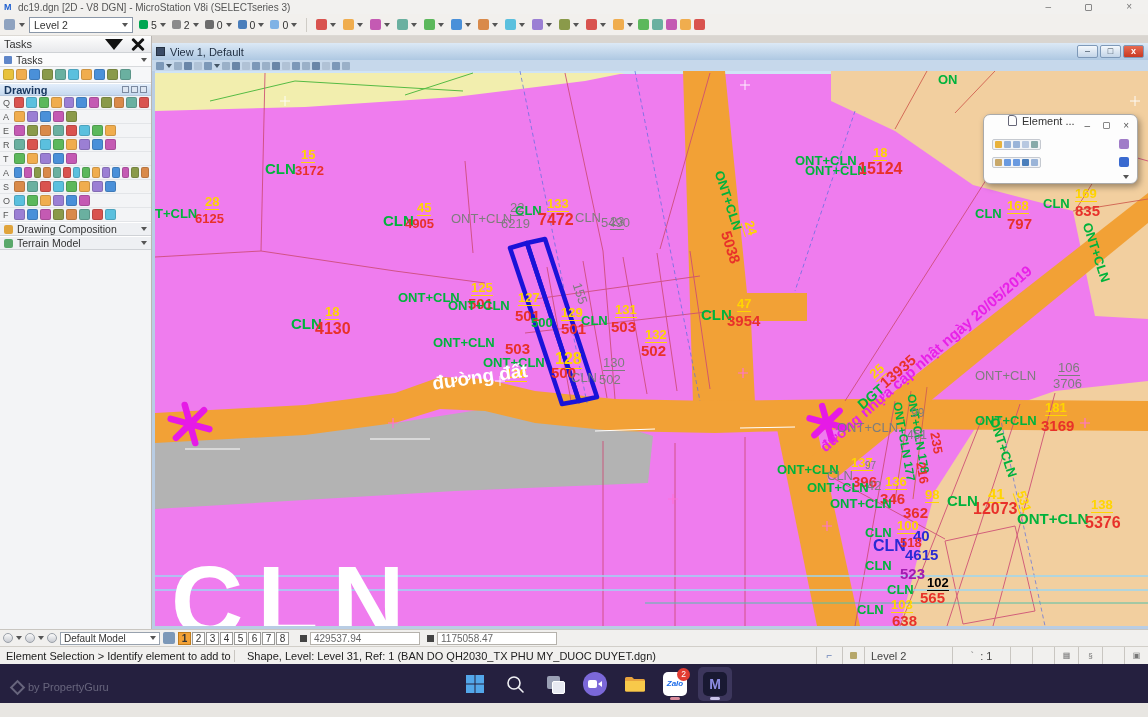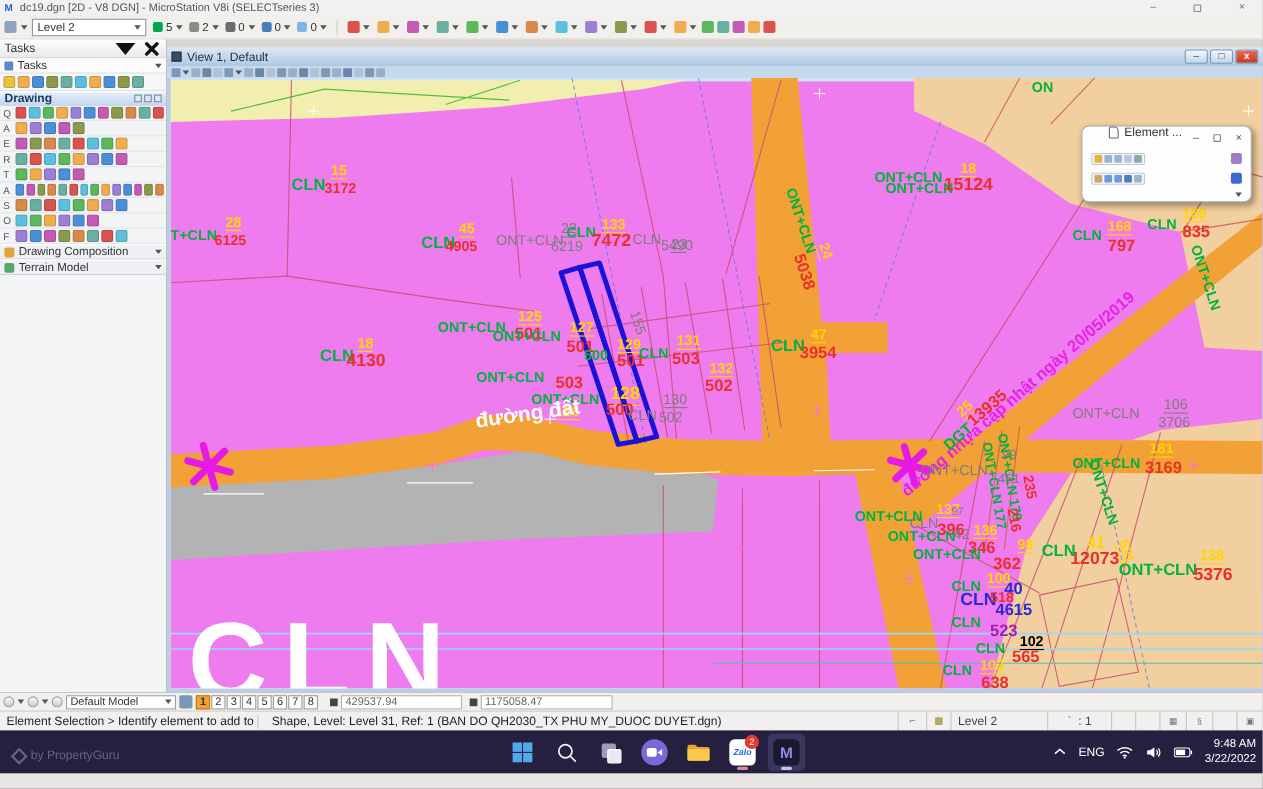--- a/index.html
+++ b/index.html
@@ -768,42 +768,19 @@
             <span>Zalo</span>
           </span>
         <span class="badge">2</span>
         <span class="tb-under" style="background:#d88a9a"></span>
       </div>
       <div class="tb-slot active">
         <span class="ms-tile">M</span>
         <span class="tb-under" style="background:#c8c2e8"></span>
       </div>
     </div>
-    <div class="tray">
-      <svg width="11" height="7" viewBox="0 0 10 6">
-          <path d="M1 4.5 5 1l4 3.5" stroke="#fff" fill="none" stroke-width="1.3"></path>
-        </svg>
-      <span>ENG</span>
-      <svg width="15" height="12" viewBox="0 0 16 12">
-        <path d="M1 4a11 11 0 0 1 14 0 M3.5 6.8a7 7 0 0 1 9 0 M6 9.4a3.4 3.4 0 0 1 4 0" stroke="#fff" fill="none" stroke-width="1.4"></path>
-        <circle cx="8" cy="11" r="1.1" fill="#fff"></circle>
-      </svg>
-      <svg width="15" height="12" viewBox="0 0 16 12">
-        <path d="M2 4h3l4-3v10l-4-3H2z" fill="#fff"></path>
-        <path d="M11 3.5a4 4 0 0 1 0 5 M12.8 2a6.5 6.5 0 0 1 0 8" stroke="#fff" fill="none" stroke-width="1.2"></path>
-      </svg>
-      <svg width="17" height="10" viewBox="0 0 18 10">
-        <rect x="0.5" y="0.8" width="15" height="8.4" rx="2" stroke="#fff" fill="none"></rect>
-        <rect x="2" y="2.4" width="9" height="5.2" fill="#fff"></rect>
-        <rect x="16.3" y="3.2" width="1.5" height="3.6" fill="#fff"></rect>
-      </svg>
-      <div class="timebox">
-        <div>9:48 AM</div>
-        <div>3/22/2022</div>
-      </div>
-    </div>
   </div>
 
   <div class="watermark">
     <span class="wm-ic"></span>
     <span>by PropertyGuru</span>
   </div>
 </div>
 
 </body></html>

